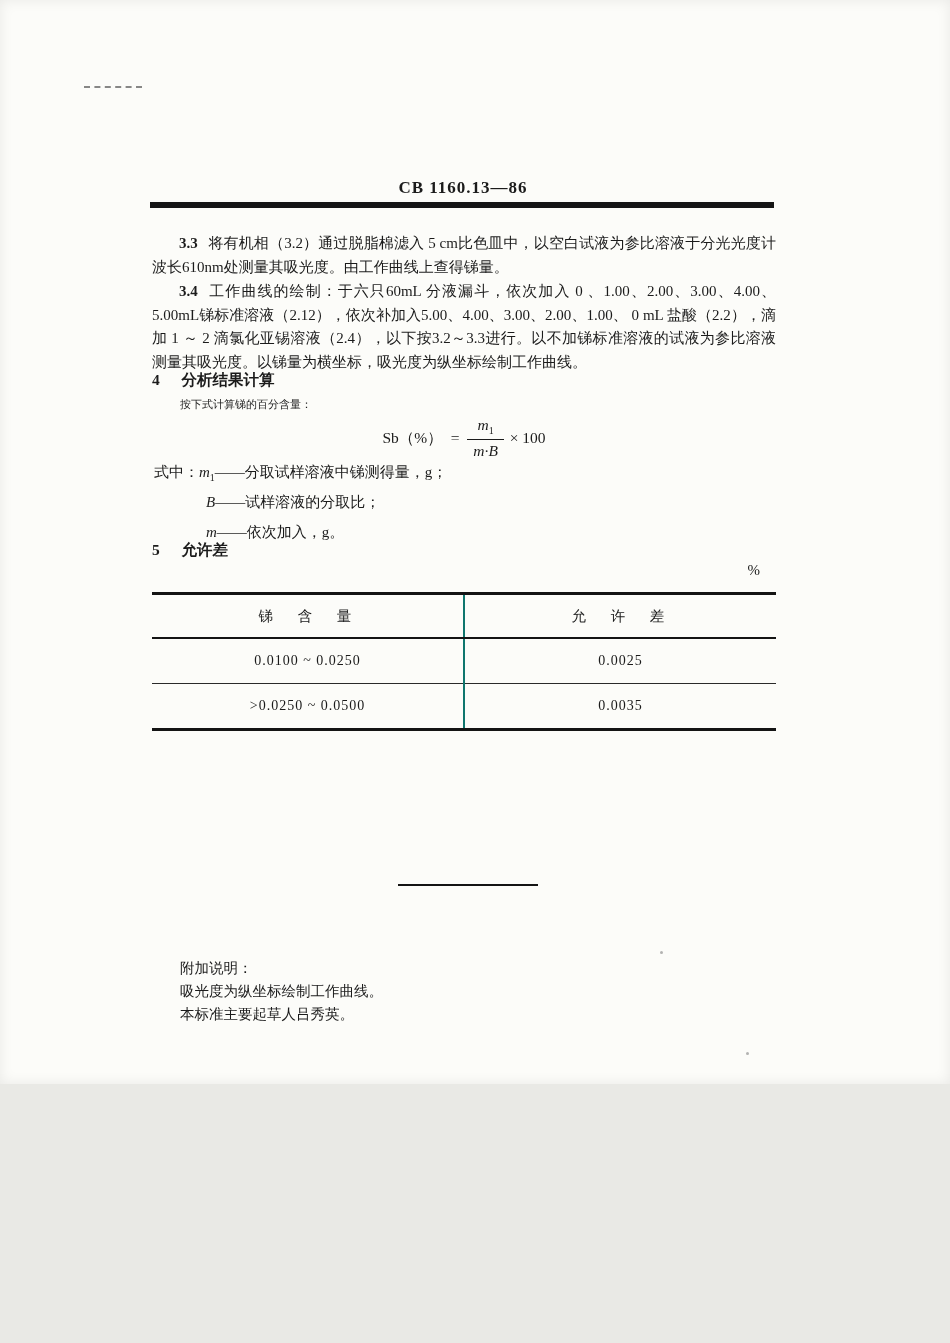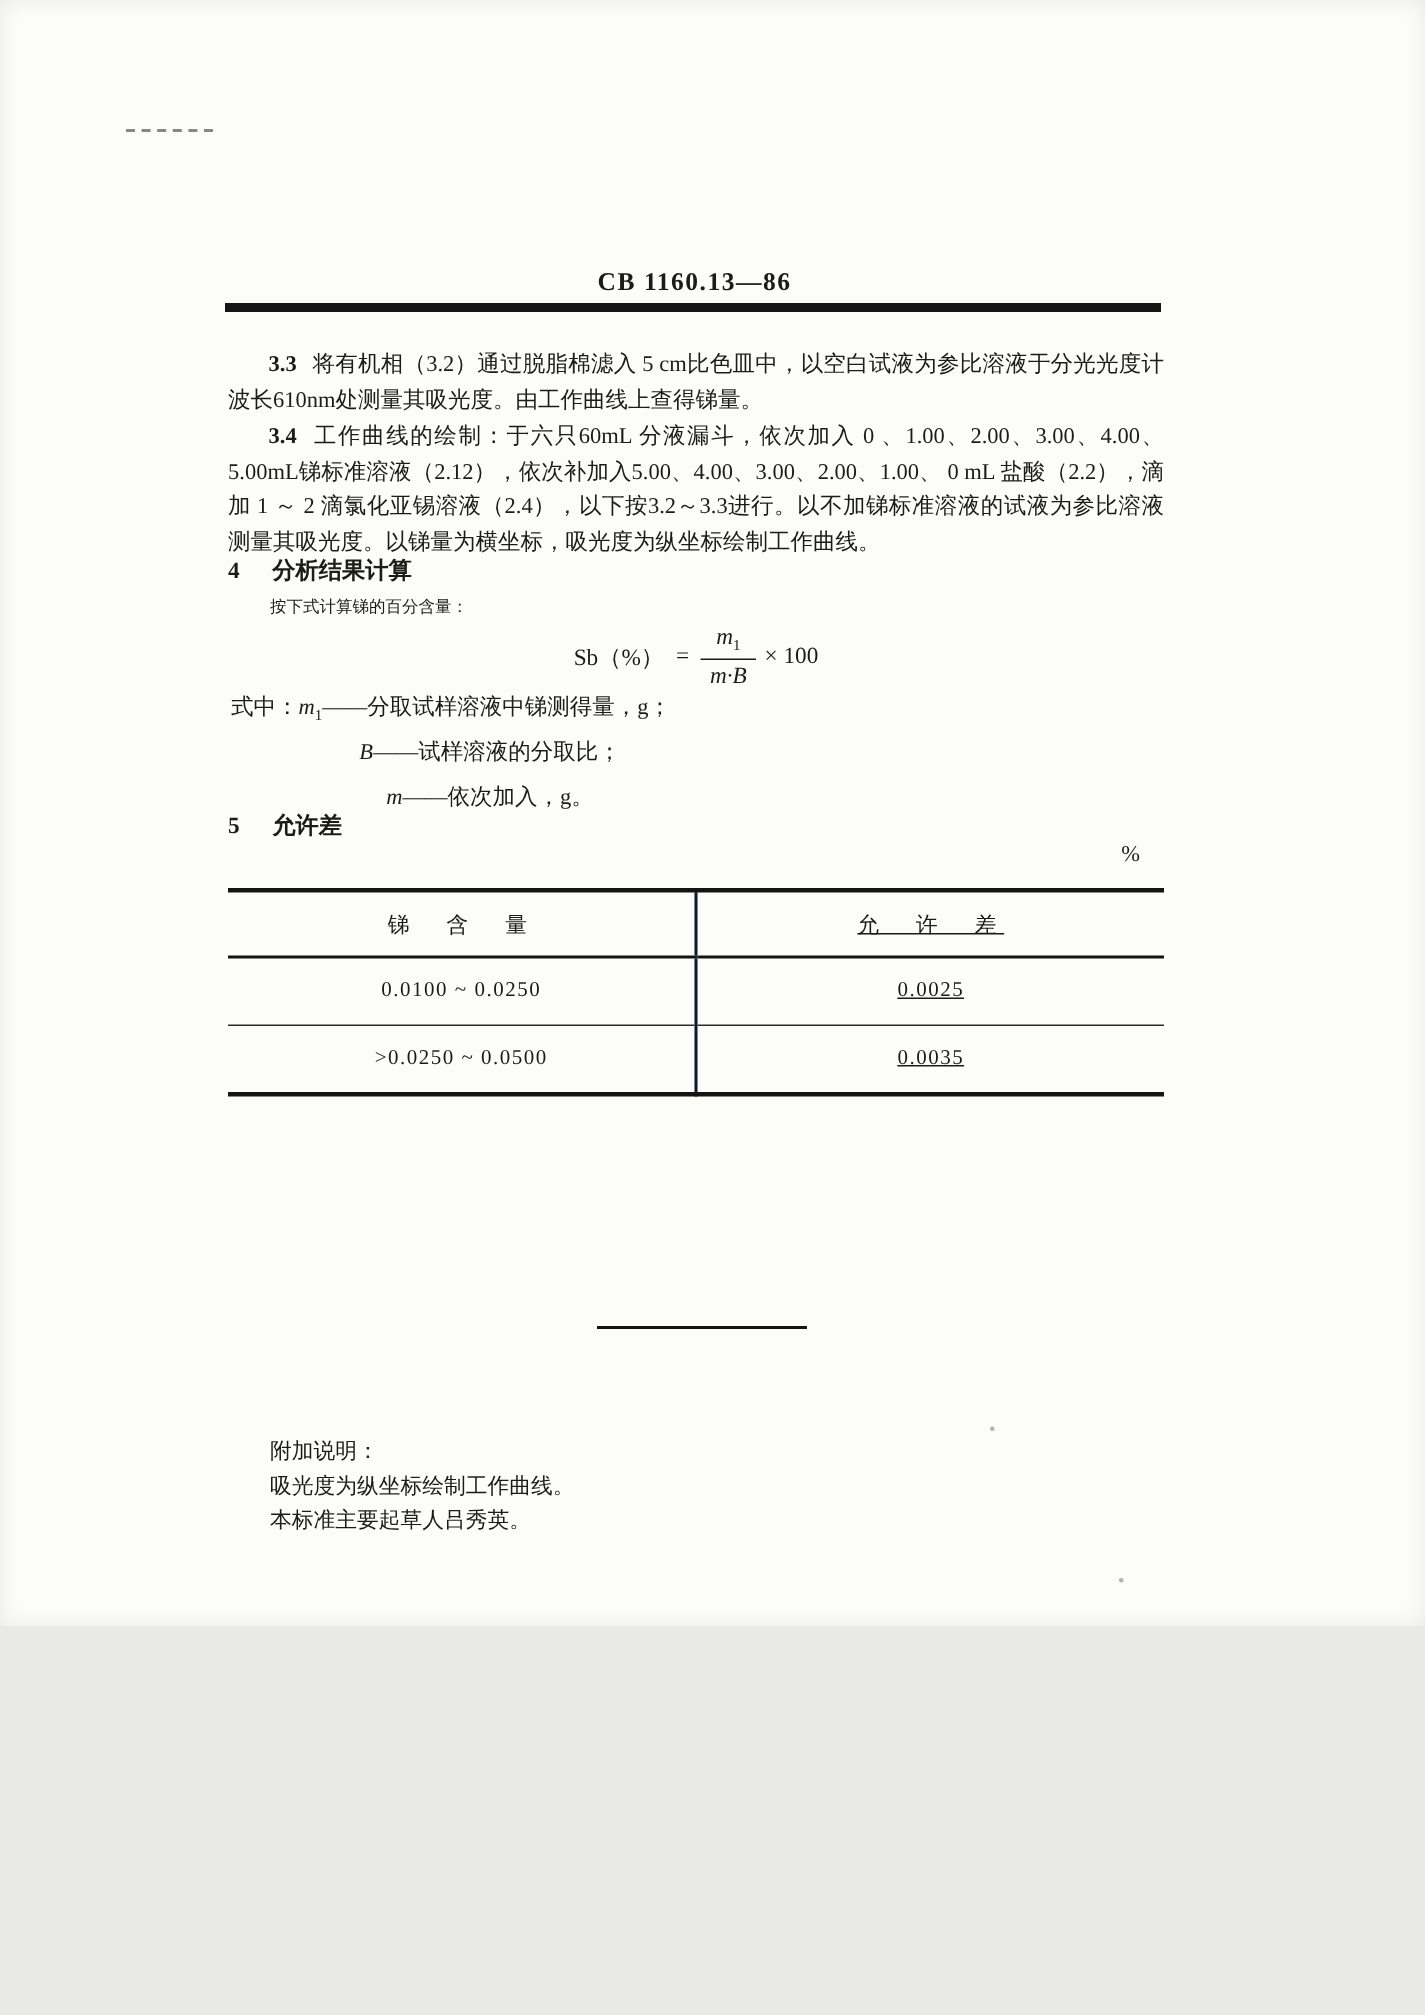--- a/index.html
+++ b/index.html
@@ -42,38 +42,38 @@
     display: flex; align-items: center; justify-content: center;
     font-size: 15.5px;
   }
   .formula-row .eq { margin: 0 8px; }
   .frac { display: inline-block; text-align: center; vertical-align: middle; margin-right: 6px; }
   .frac .num { display: block; padding: 0 10px 2px; border-bottom: 1.5px solid #1b1b1b; }
   .frac .den { display: block; padding-top: 2px; }
   .ital { font-style: italic; }
   sub { font-size: 10px; }
   .where-block { position: absolute; left: 154px; top: 460px; font-size: 15px; line-height: 24px; }
-  .where-line { white-space: nowrap; text-align: center; }
+  .where-line { white-space: nowrap; }
   .where-line.indent { margin-left: 52px; }
   .unit-label {
     position: absolute; left: 152px; top: 562px; width: 624px;
     text-align: right; padding-right: 16px; box-sizing: border-box; font-size: 15px;
   }
   .tol-table {
     position: absolute; left: 152px; top: 592px; width: 624px;
     border-collapse: collapse; table-layout: fixed;
     border-top: 3px solid #141414; border-bottom: 3px solid #141414;
     font-size: 14px;
   }
   .tol-table th, .tol-table td { width: 50%; text-align: center; font-weight: normal; }
   .tol-table th {
     height: 40px; border-bottom: 2px solid #141414; letter-spacing: .35em; font-size: 14.5px;
   }
   .tol-table td { height: 42px; letter-spacing: 1px; }
-  .tol-table th + th, .tol-table td + td { border-left: 2px solid #0f172a; text-decoration: underline; }
+  .tol-table th + th, .tol-table td + td { border-left: 2px solid #0f766e; }
   .tol-table tbody tr + tr td { border-top: 1px solid #2a2a2a; }
   .end-rule { position: absolute; left: 398px; top: 884px; width: 140px; height: 2px; background: #141414; }
   .notes-block { position: absolute; left: 180px; top: 957px; font-size: 14.5px; line-height: 23px; }
   .page-number { position: absolute; left: 172px; top: 1162px; font-size: 15px; }
 </style>
 </head>
 <body>
 
 <div class="page">
 

